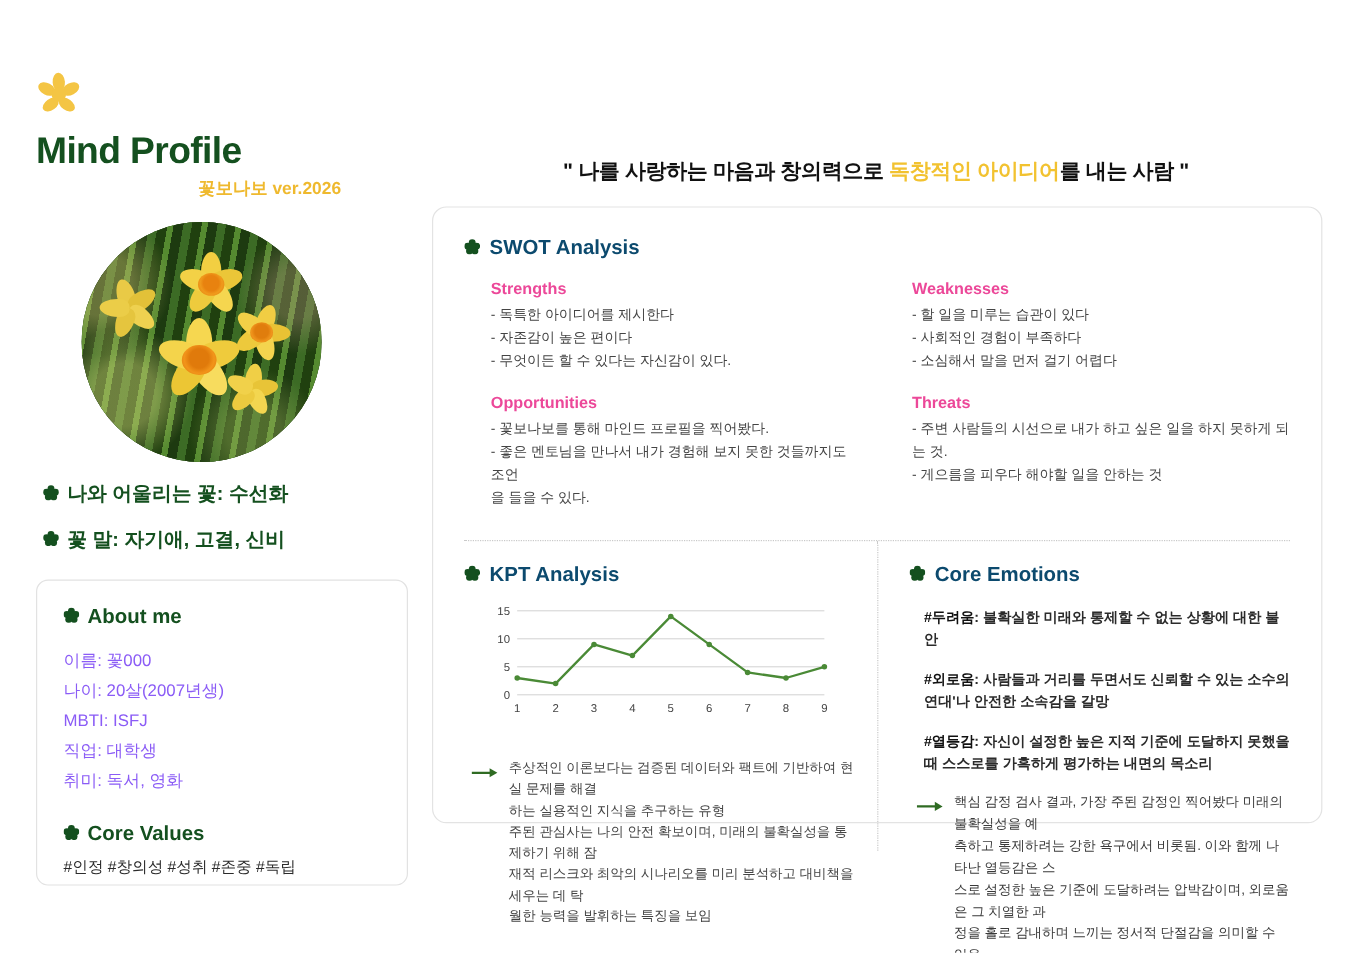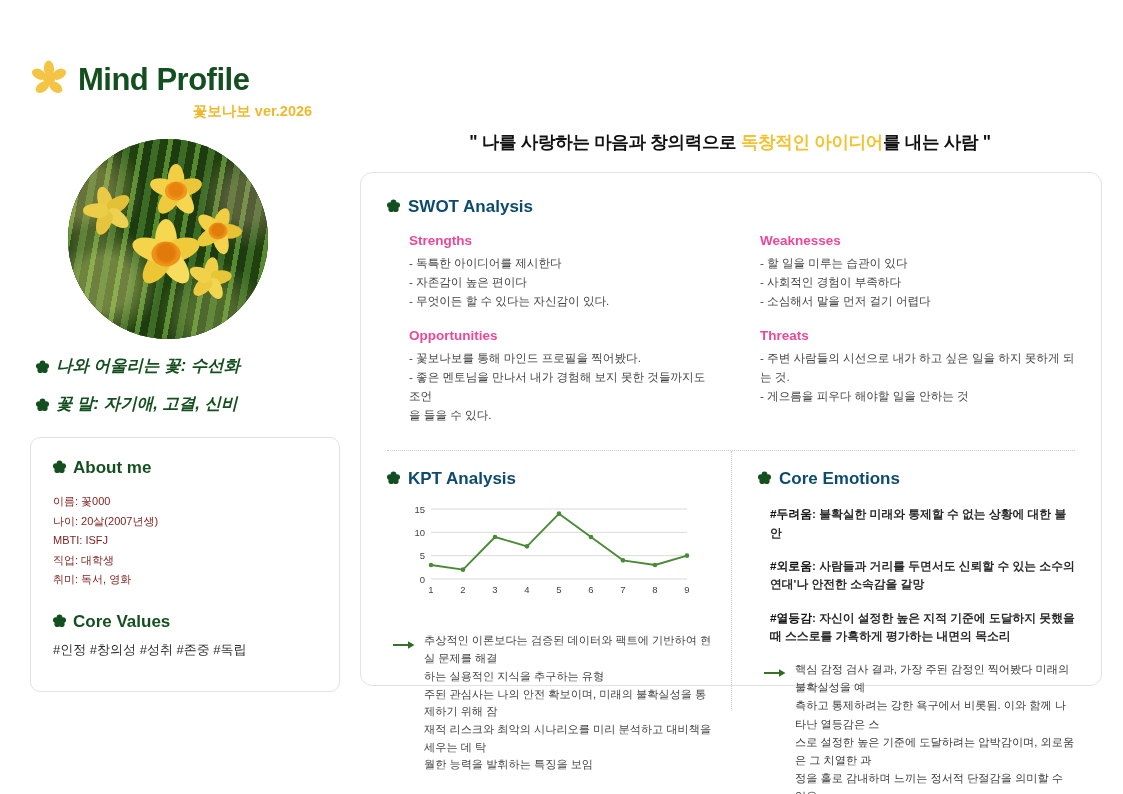--- a/index.html
+++ b/index.html
@@ -9,28 +9,28 @@
     font-family: "Liberation Sans", "DejaVu Sans", sans-serif;
     overflow: hidden;
   }
   .page { position: relative; width: 1123px; height: 794px; }
 
   
   .left-col {
     position: absolute; left: 30px; top: 60px;
     width: 310px;
   }
-  .brand-row { display: flex; align-items: flex-end; gap: 10px; }
+  .brand-row { display: flex; align-items: flex-start; gap: 10px; flex-direction: column; }
   .flower-ico { width: 38px; height: 38px; flex: 0 0 38px; }
   .brand-title {
     font-size: 31px; font-weight: bold; color: #14501f;
     letter-spacing: -0.5px;
   }
   .brand-sub {
-    margin-top: 4px; text-align: center; padding-left: 135px;
+    margin-top: 4px; text-align: left; padding-left: 135px;
     font-size: 14.5px; font-weight: bold; color: #efb92e;
   }
 
   .photo-wrap {
     margin: 18px 0 0 38px;
     width: 200px; height: 200px; border-radius: 50%;
     overflow: hidden; position: relative;
     background: #2e4a1c;
   }
   .ph-bg {
@@ -58,38 +58,38 @@
     border-radius: 52% 52% 44% 44% / 66% 66% 34% 34%;
     transform-origin: 50% 100%;
   }
   .bloom .cup {
     position: absolute; left: 50%; top: 50%;
     transform: translate(-50%, -50%);
     border-radius: 50%;
   }
 
   .fact-line {
-    display: flex; align-items: flex-end; gap: 7px;
+    display: flex; align-items: center; gap: 7px;
     margin-top: 16px; padding-left: 6px;
-    font-size: 16.5px; font-weight: bold; color: #14501f; font-style: italic;
+    font-size: 16.5px; font-weight: bold; color: #14501f;
   }
   .fact-line:first-of-type { margin-top: 24px; }
 
   .card {
     margin-top: 22px;
     border: 1px solid #e2e2e2; border-radius: 10px;
     background: #fff; padding: 20px 22px 10px 22px;
     height: 255px;
   }
   .card-h {
     display: flex; align-items: center; gap: 7px;
     font-size: 17px; font-weight: bold; color: #14501f;
   }
   .kv { margin-top: 14px; }
-  .kv div { font-size: 11px; color: #7f1d1d; line-height: 1.78; }
+  .kv div { font-size: 14px; color: #8b5cf6; line-height: 1.78; }
   .card-h.second { margin-top: 22px; }
   .tags { margin-top: 9px; font-size: 13px; color: #2b2b2b; font-weight: 500; }
 
   
   .headline {
     position: absolute; left: 360px; top: 130px; width: 740px;
     text-align: center; font-size: 17.5px; font-weight: bold; color: #111;
     letter-spacing: -0.3px;
   }
   .hl-mark { color: #f2c230; }

